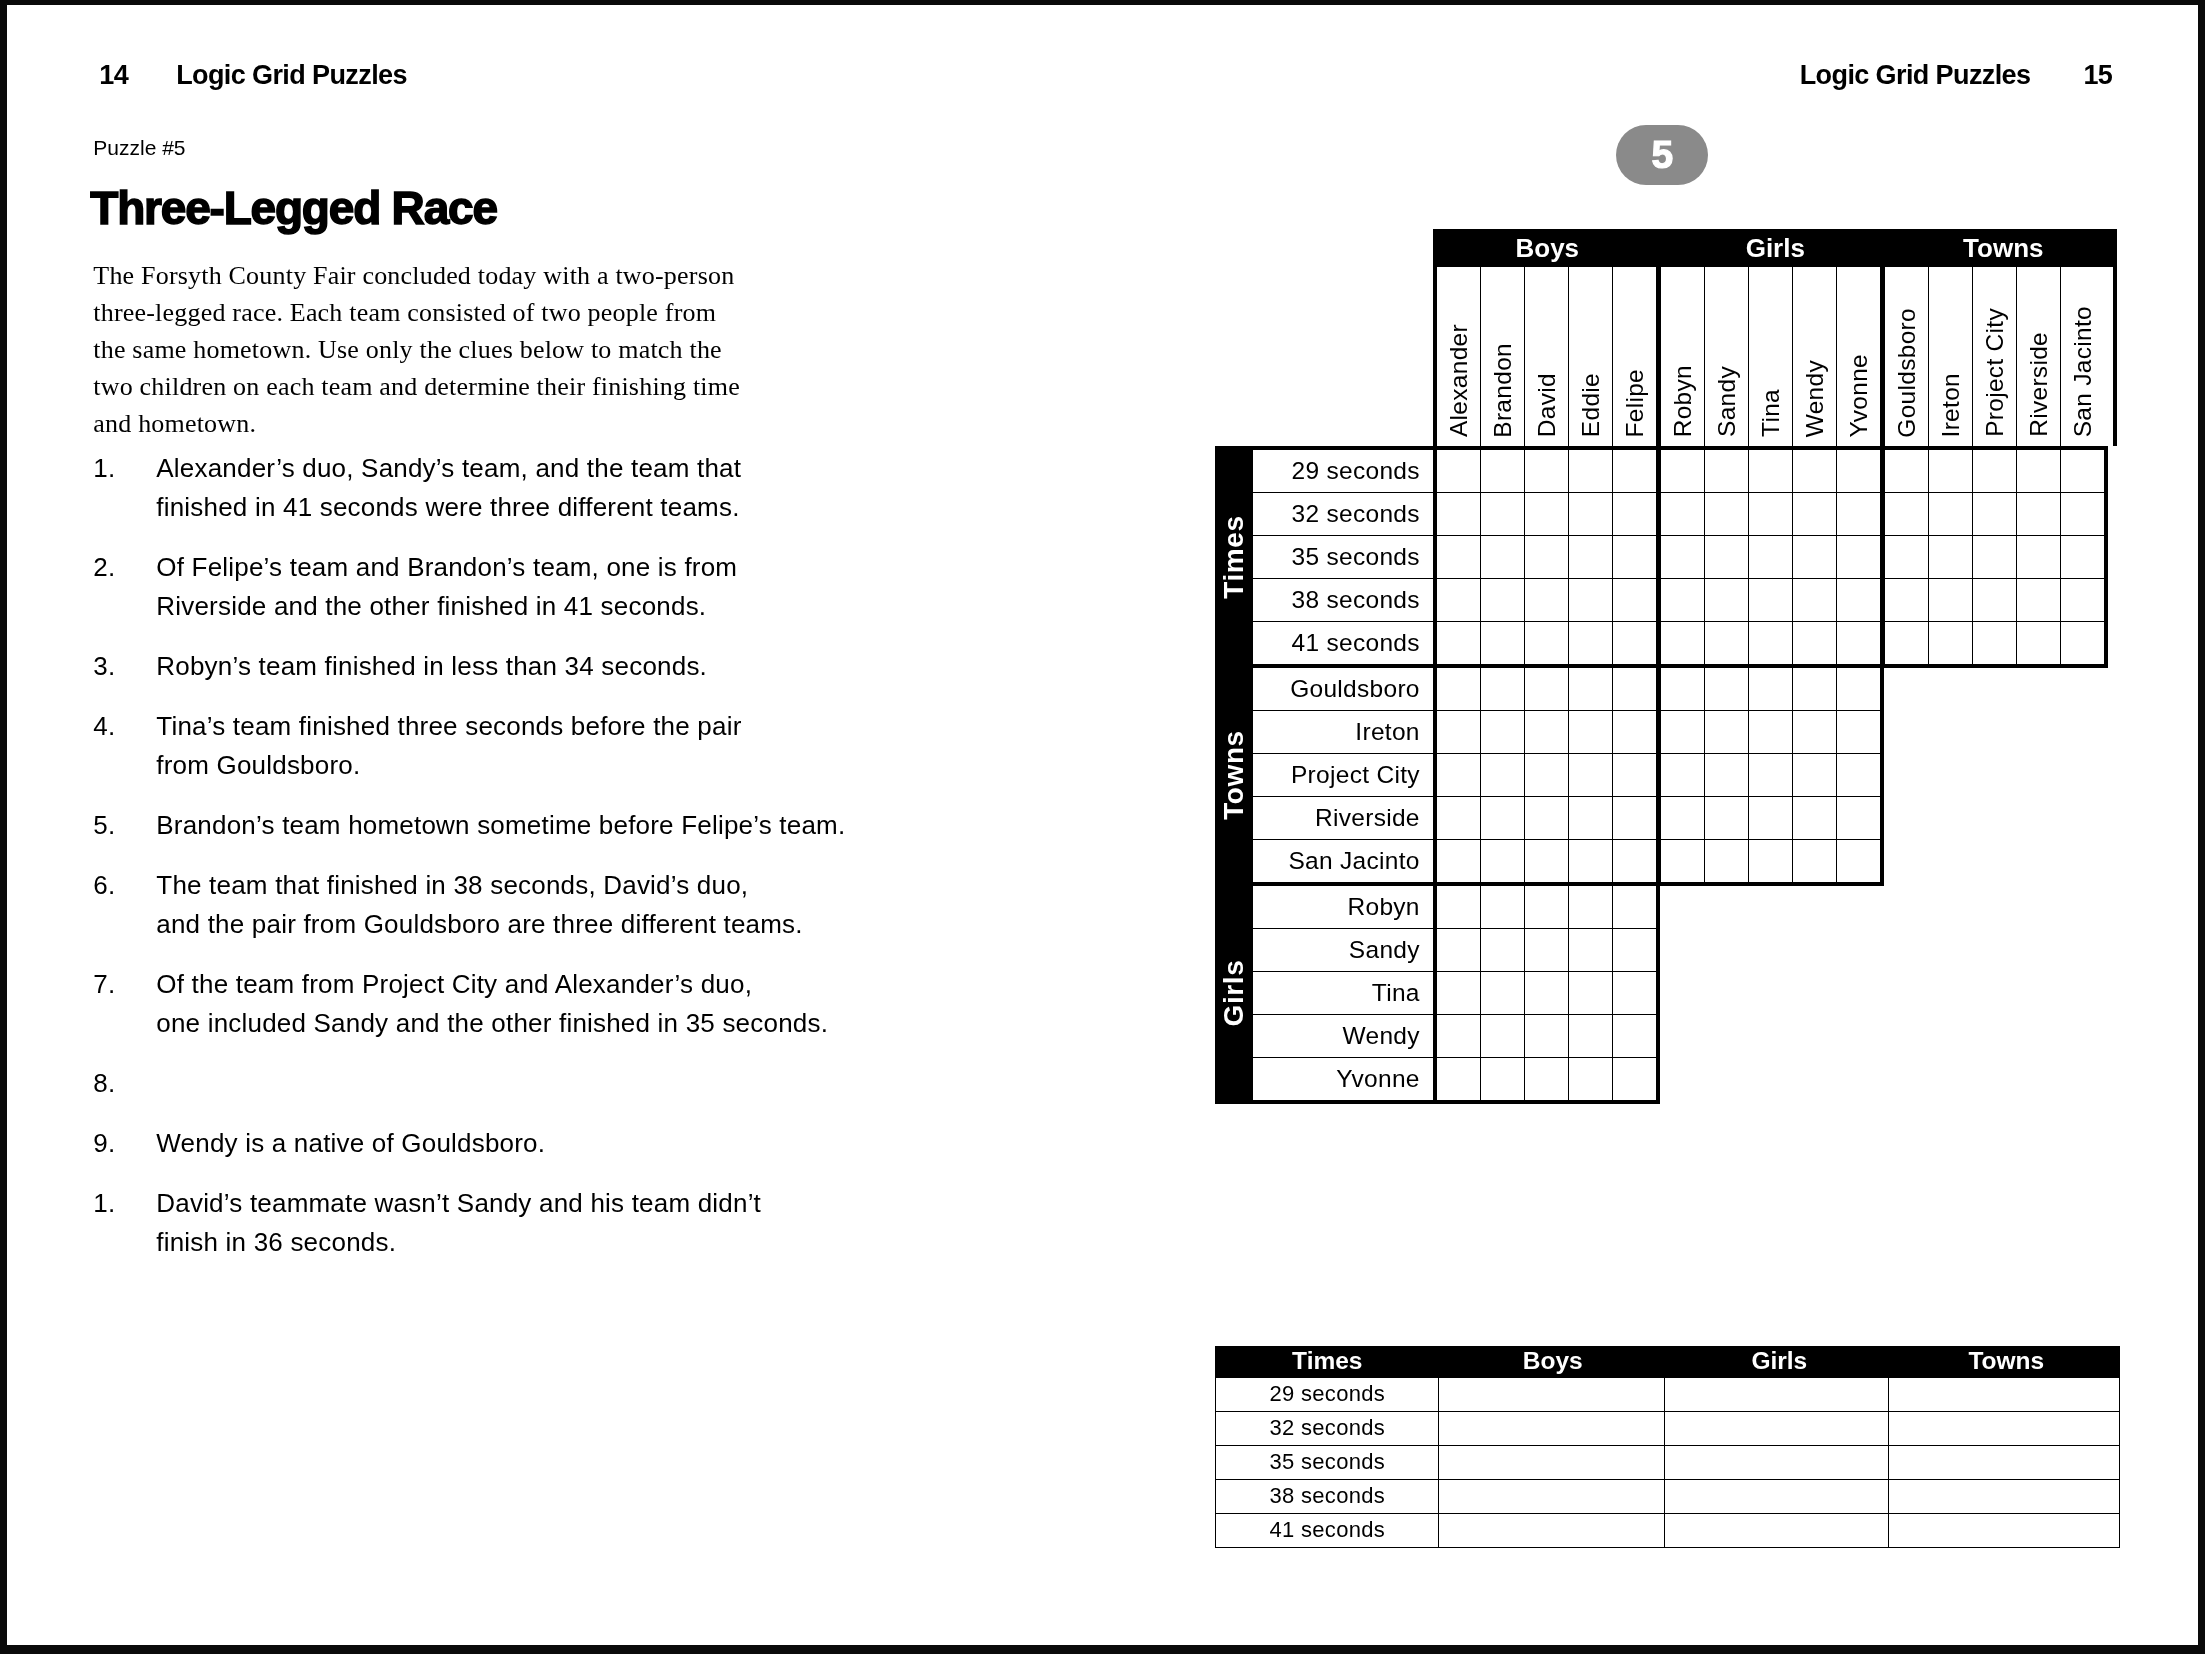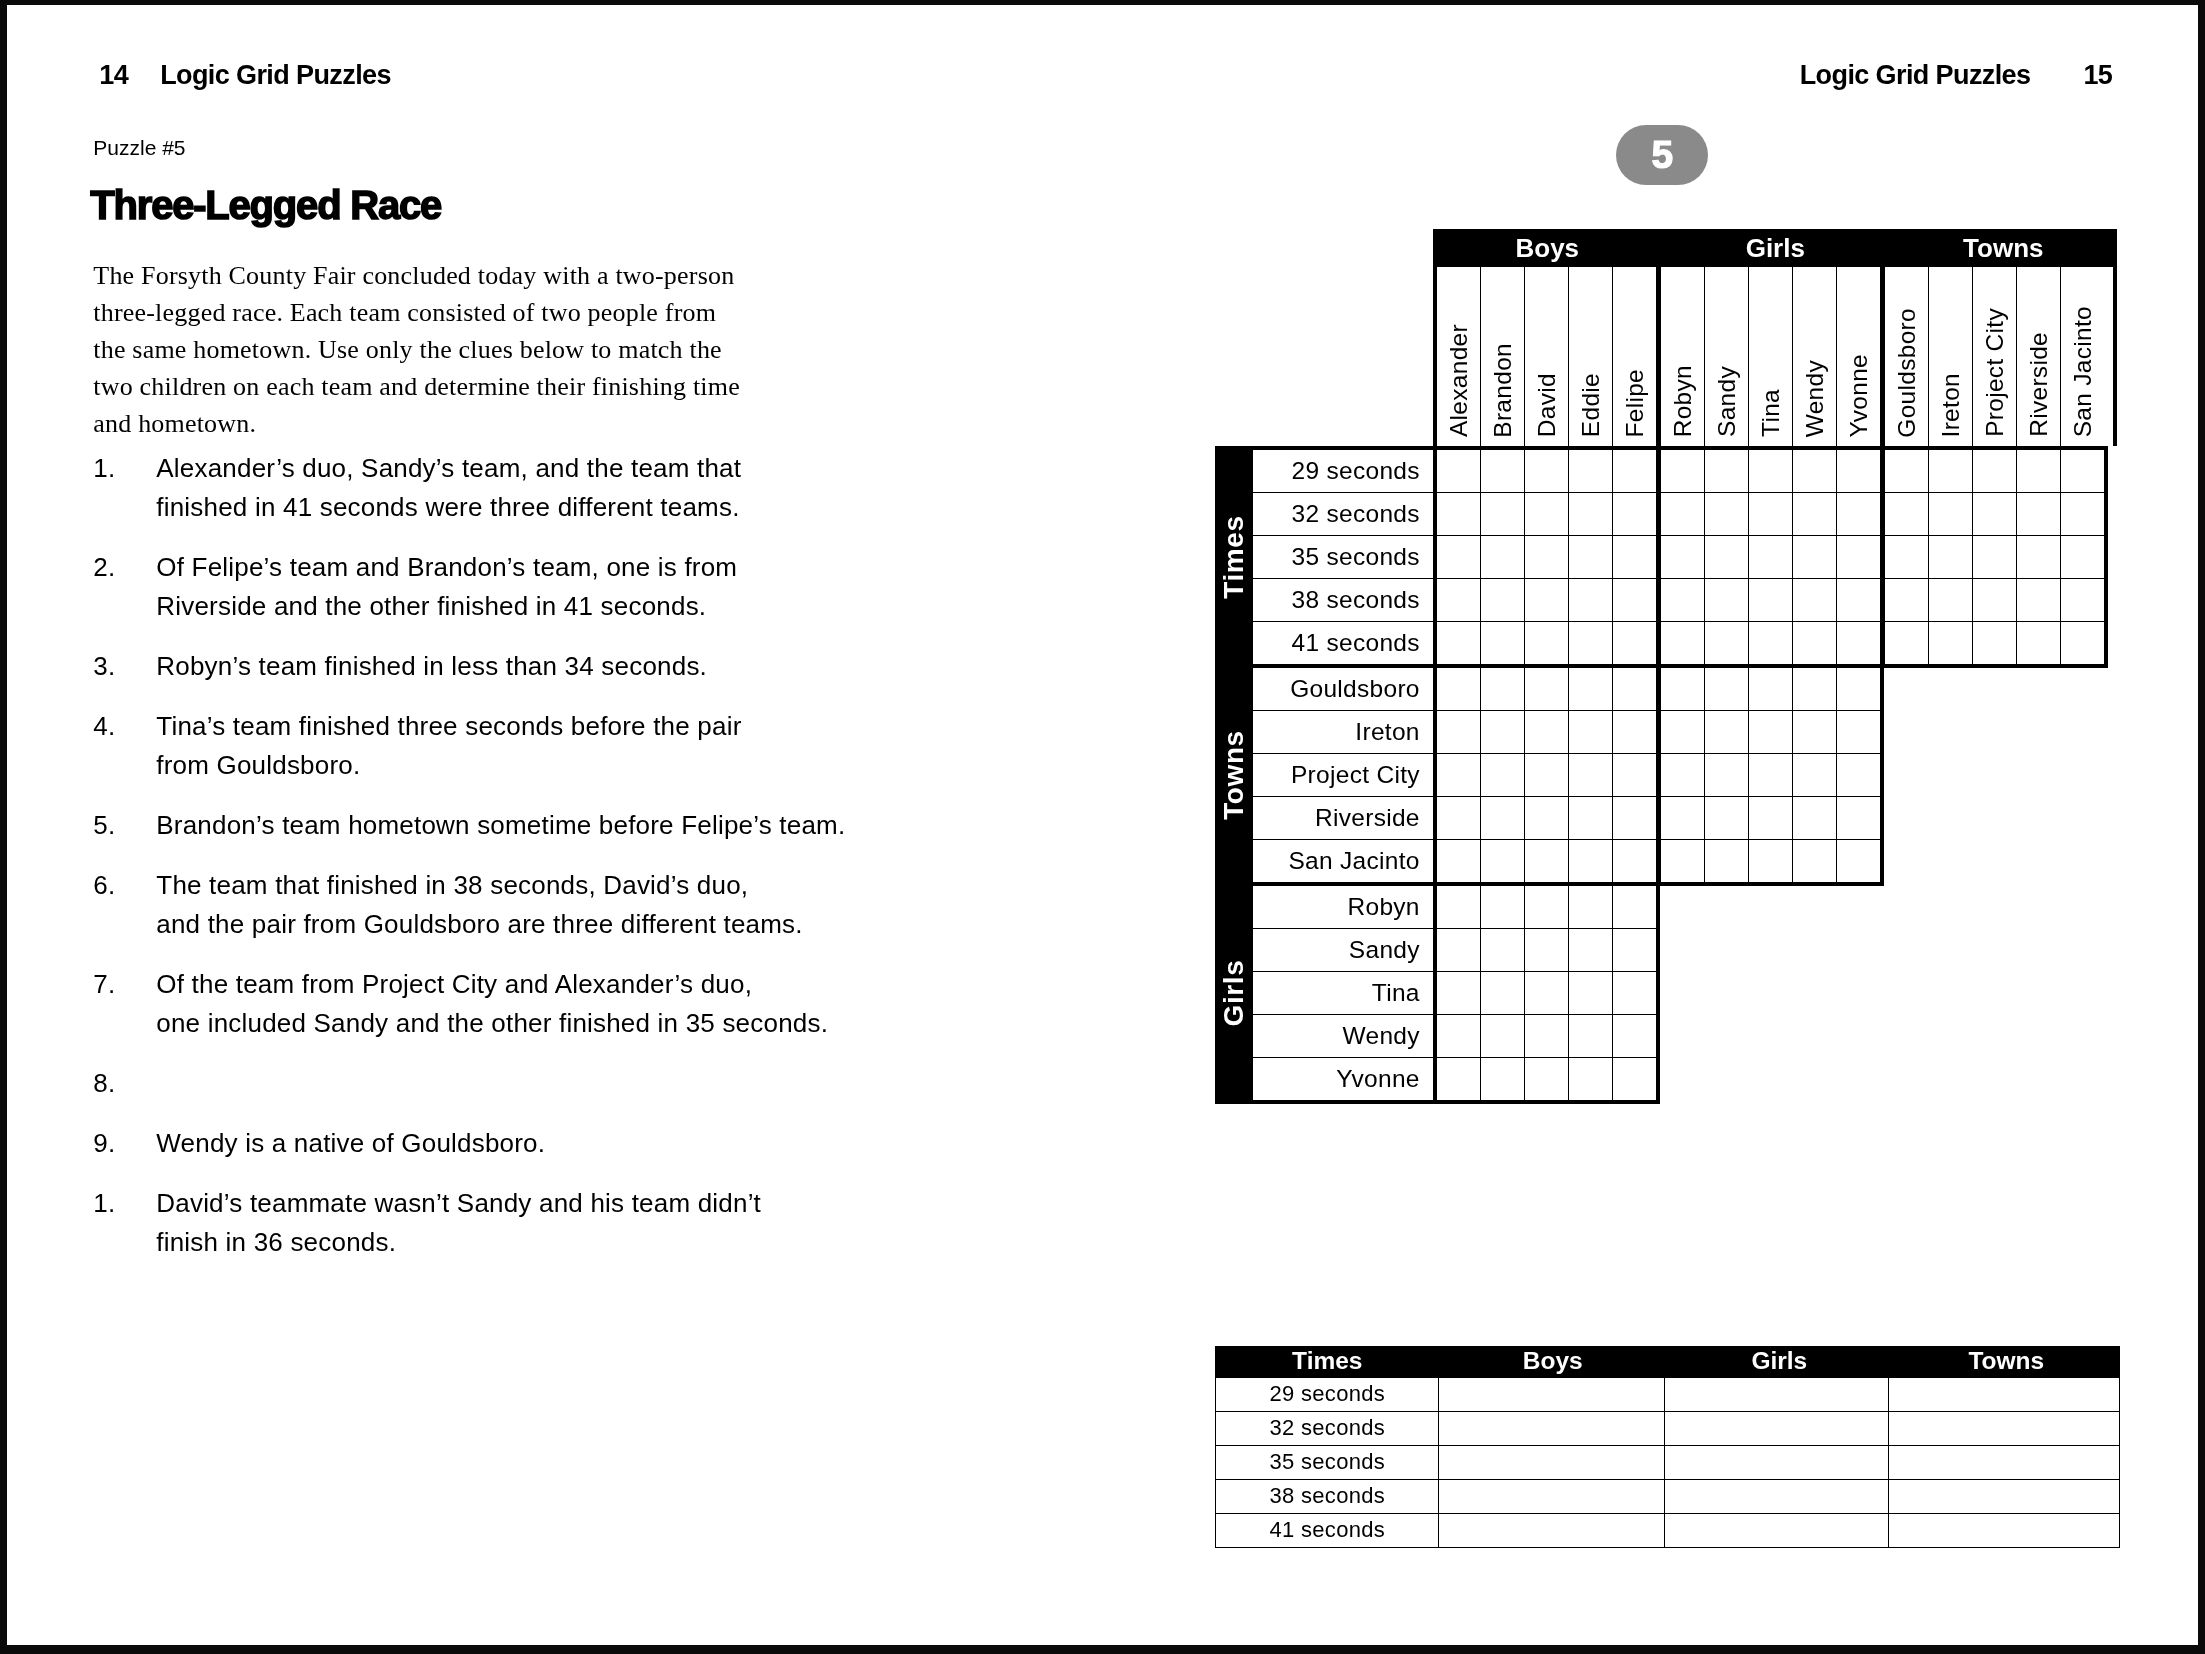--- a/index.html
+++ b/index.html
@@ -5,26 +5,26 @@
   * { box-sizing: border-box; margin: 0; padding: 0; }
   html, body { width: 2205px; height: 1655px; }
   body { background: #0a0a0a; overflow: hidden; position: relative;
          font-family: "Liberation Sans", sans-serif; color: #000; }
   .page { position: absolute; left: 7.3px; top: 4.9px; width: 2191px; height: 1640px;
           background: #ffffff; }
 
   
   .hdr { position: absolute; top: 57px; display: flex; align-items: baseline;
          font-weight: bold; font-size: 27px; letter-spacing: -0.6px; line-height: 1; }
-  .hdr-left  { left: 92px; gap: 32px; }
+  .hdr-left  { left: 92px; gap: 48px; }
   .hdr-right { right: 86px; gap: 53px; }
 
   
   .puzzle-label { position: absolute; left: 86px; top: 131px; font-size: 21px; line-height: 1.1; }
-  .puzzle-title { position: absolute; left: 83px; top: 179px; font-size: 40px; font-weight: bold;
+  .puzzle-title { position: absolute; left: 83px; top: 179px; font-size: 46px; font-weight: bold;
                   letter-spacing: -1.2px; -webkit-text-stroke: 1.5px #000; line-height: 1.05; }
   .intro { position: absolute; left: 86px; top: 252px; width: 942px;
            font-size: 26px; line-height: 37px; letter-spacing: 0.2px; white-space: pre-line; font-family: Liberation Serif, serif; }
   .clues { position: absolute; left: 86px; top: 444px; width: 954px; }
   .clue  { display: flex; margin-bottom: 21px; font-size: 26px; line-height: 39px; letter-spacing: 0.2px; }
   .clue-num  { width: 63px; flex: 0 0 63px; }
   .clue-text { white-space: pre-line; }
 
   
   .badge { position: absolute; left: 1609px; top: 120px; width: 92px; height: 60px;

